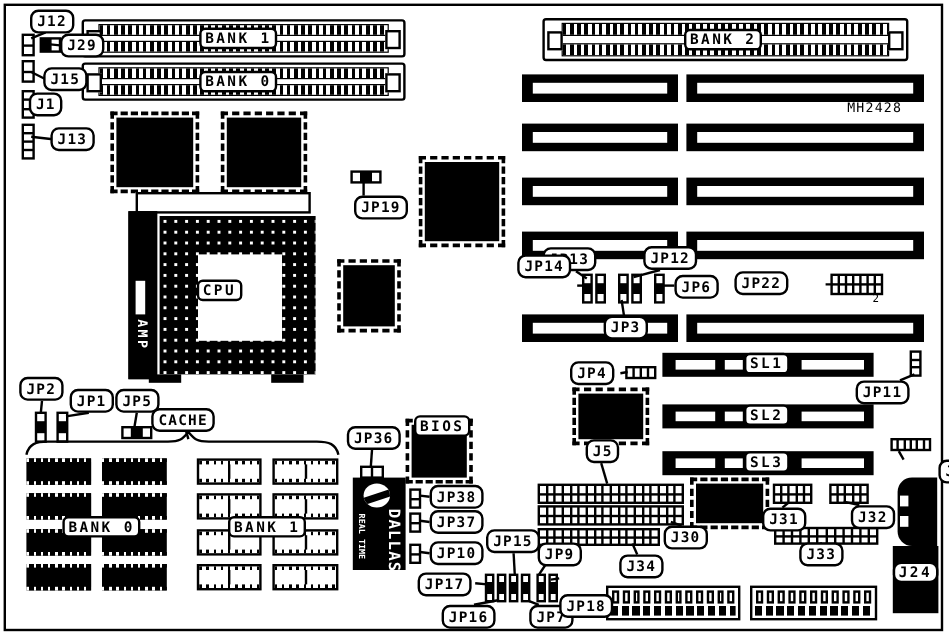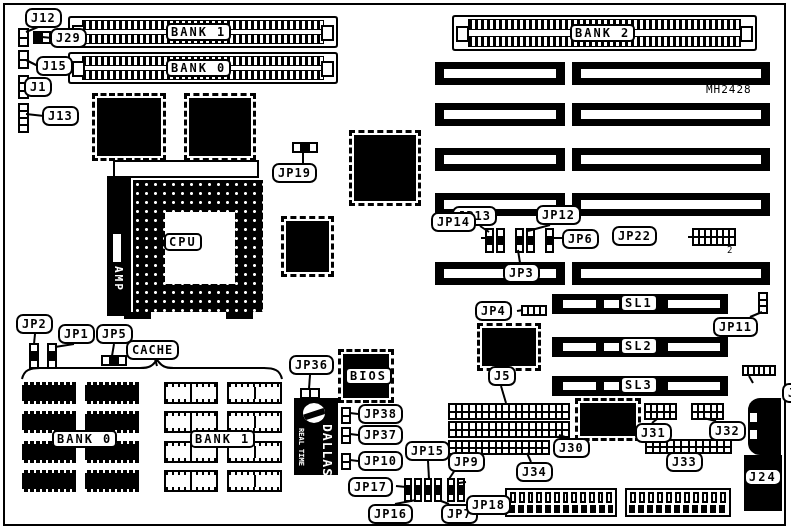--- a/index.html
+++ b/index.html
@@ -179,21 +179,21 @@
   </div>
   <div class="flab" style="left:164px;top:233px">CPU</div>
   <div class="foot" style="left:124px;top:312px;width:27px;height:7px"></div>
   <div class="foot" style="left:226px;top:312px;width:27px;height:7px"></div>
 
   <div class="pinheader jmph" data-cells="3x1" style="left: 292px; top: 142px; width: 26px; height: 11px; display: grid; grid-template-columns: repeat(3, 1fr); grid-template-rows: repeat(1, 1fr);">
       <i></i>
       <i></i>
       <i></i>
     </div>
-  <div class="callout" style="left:272px;top:163px">JP19</div>
+  <div class="callout" style="left:295px;top:163px">JP19</div>
 
   <div class="isa" style="left:435px;top:62px;width:130px;height:23px"></div>
   <div class="isa" style="left:572px;top:62px;width:198px;height:23px"></div>
   <div class="isa" style="left:435px;top:103px;width:130px;height:23px"></div>
   <div class="isa" style="left:572px;top:103px;width:198px;height:23px"></div>
   <div class="isa" style="left:435px;top:148px;width:130px;height:23px"></div>
   <div class="isa" style="left:572px;top:148px;width:198px;height:23px"></div>
   <div class="isa" style="left:435px;top:193px;width:130px;height:23px"></div>
   <div class="isa" style="left:572px;top:193px;width:198px;height:23px"></div>
   <div class="isa" style="left:435px;top:262px;width:130px;height:23px"></div>
@@ -329,21 +329,21 @@
   <div class="chip-w" style="left:164px;top:470px;width:54px;height:22px"></div>
   <div class="chip-w" style="left:227px;top:470px;width:55px;height:22px"></div>
   <div class="flab" style="left:190px;top:430px">BANK 1</div>
 
   <div class="callout" style="left:289px;top:355px">JP36</div>
   <div class="pinheader" data-cells="2x1" style="left: 300px; top: 388px; width: 20px; height: 11px; display: grid; grid-template-columns: repeat(2, 1fr); grid-template-rows: repeat(1, 1fr);">
       <i></i>
       <i></i>
     </div>
   <div class="qfp" style="left:343px;top:354px;width:46px;height:44px"></div>
-  <div class="flab" style="left:345px;top:367px">BIOS</div>
+  <div class="flab" style="left:345px;top:346px">BIOS</div>
   <div class="rtc" style="left:294px;top:398px;width:44px;height:77px">
     <div class="logo"></div>
     <div class="t1 vtext">DALLAS</div>
     <div class="t2 vtext">REAL TIME</div>
   </div>
 
   <div class="pinheader" data-cells="1x2" style="left: 341px; top: 407px; width: 10px; height: 17px; display: grid; grid-template-columns: repeat(1, 1fr); grid-template-rows: repeat(2, 1fr);">
       <i></i>
       <i></i>
     </div>

